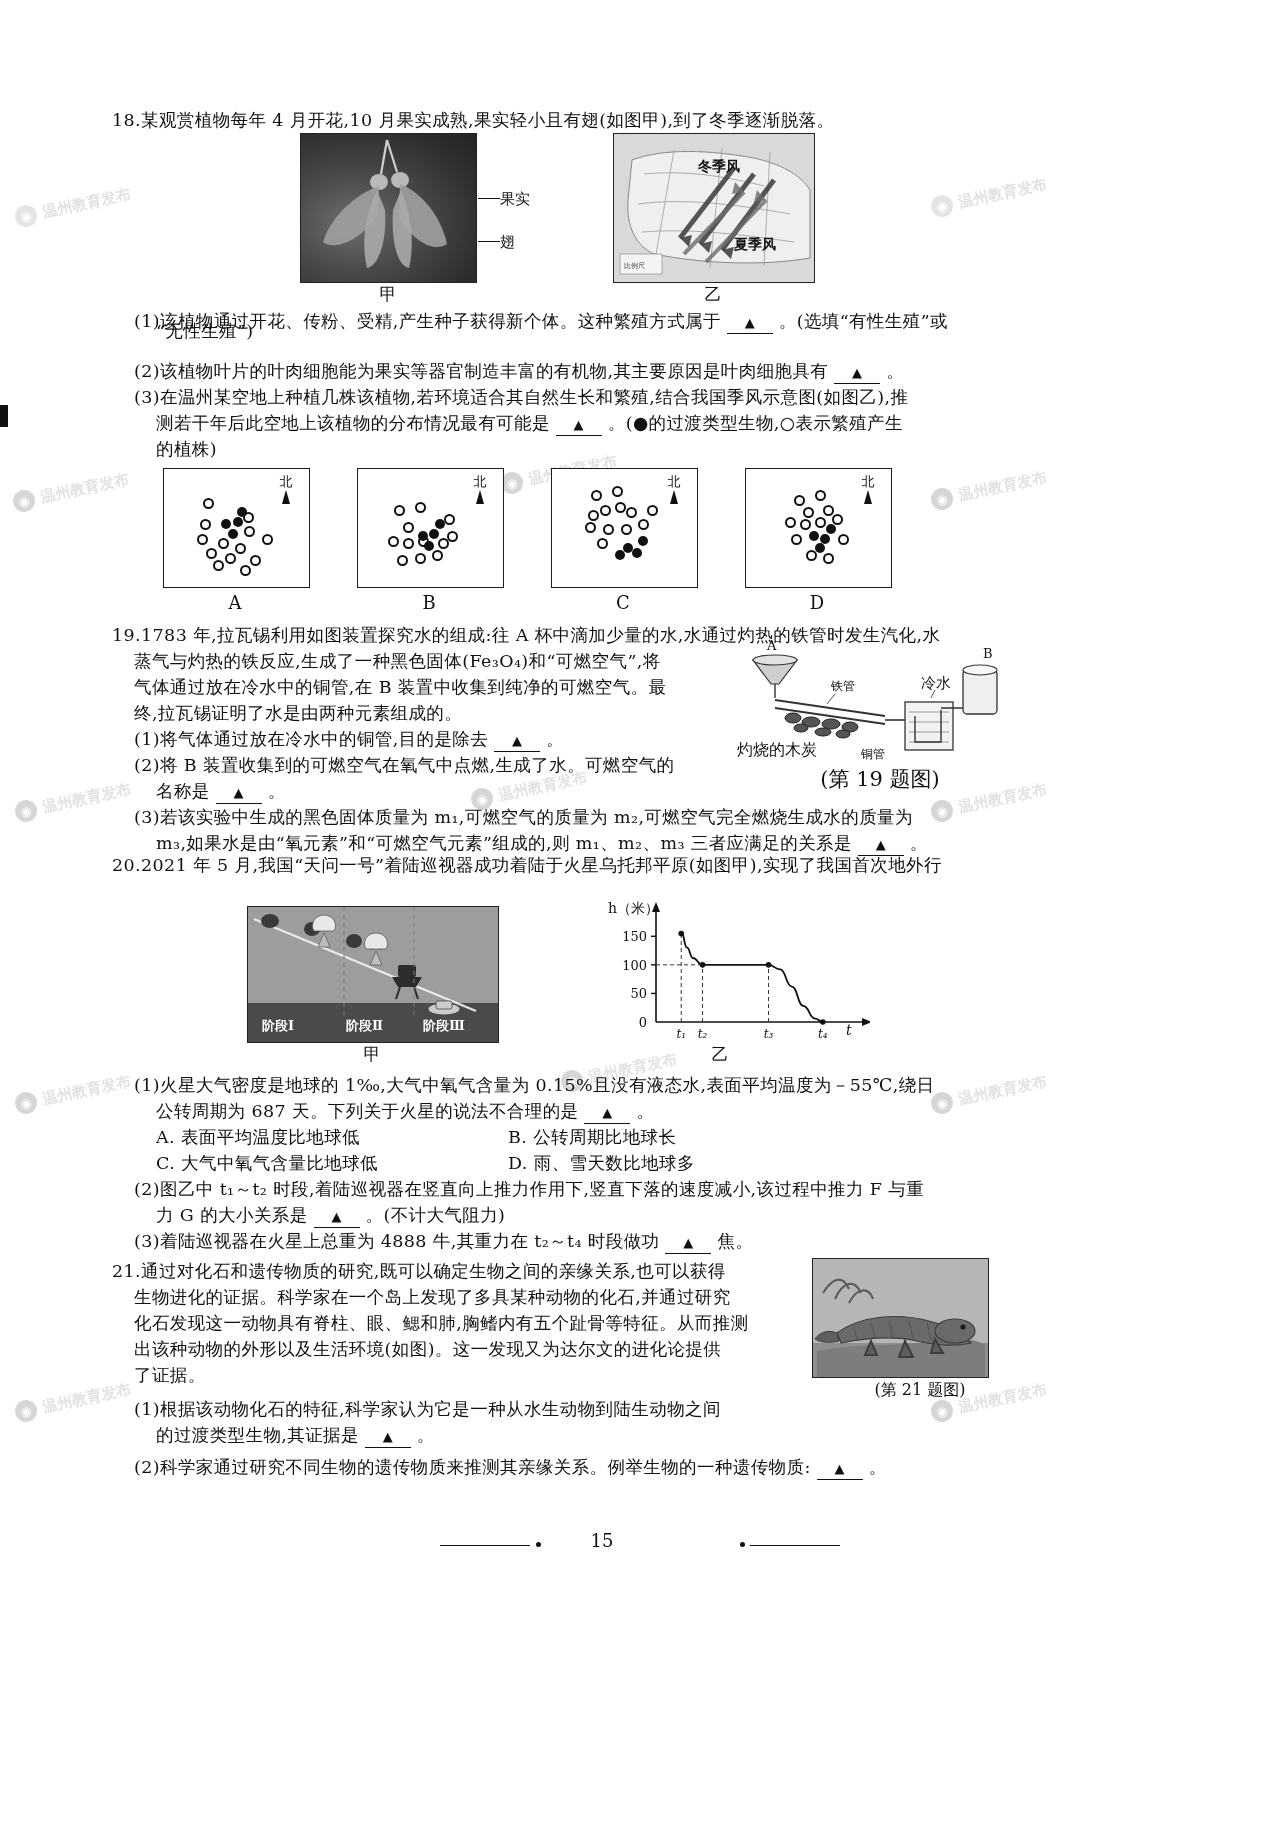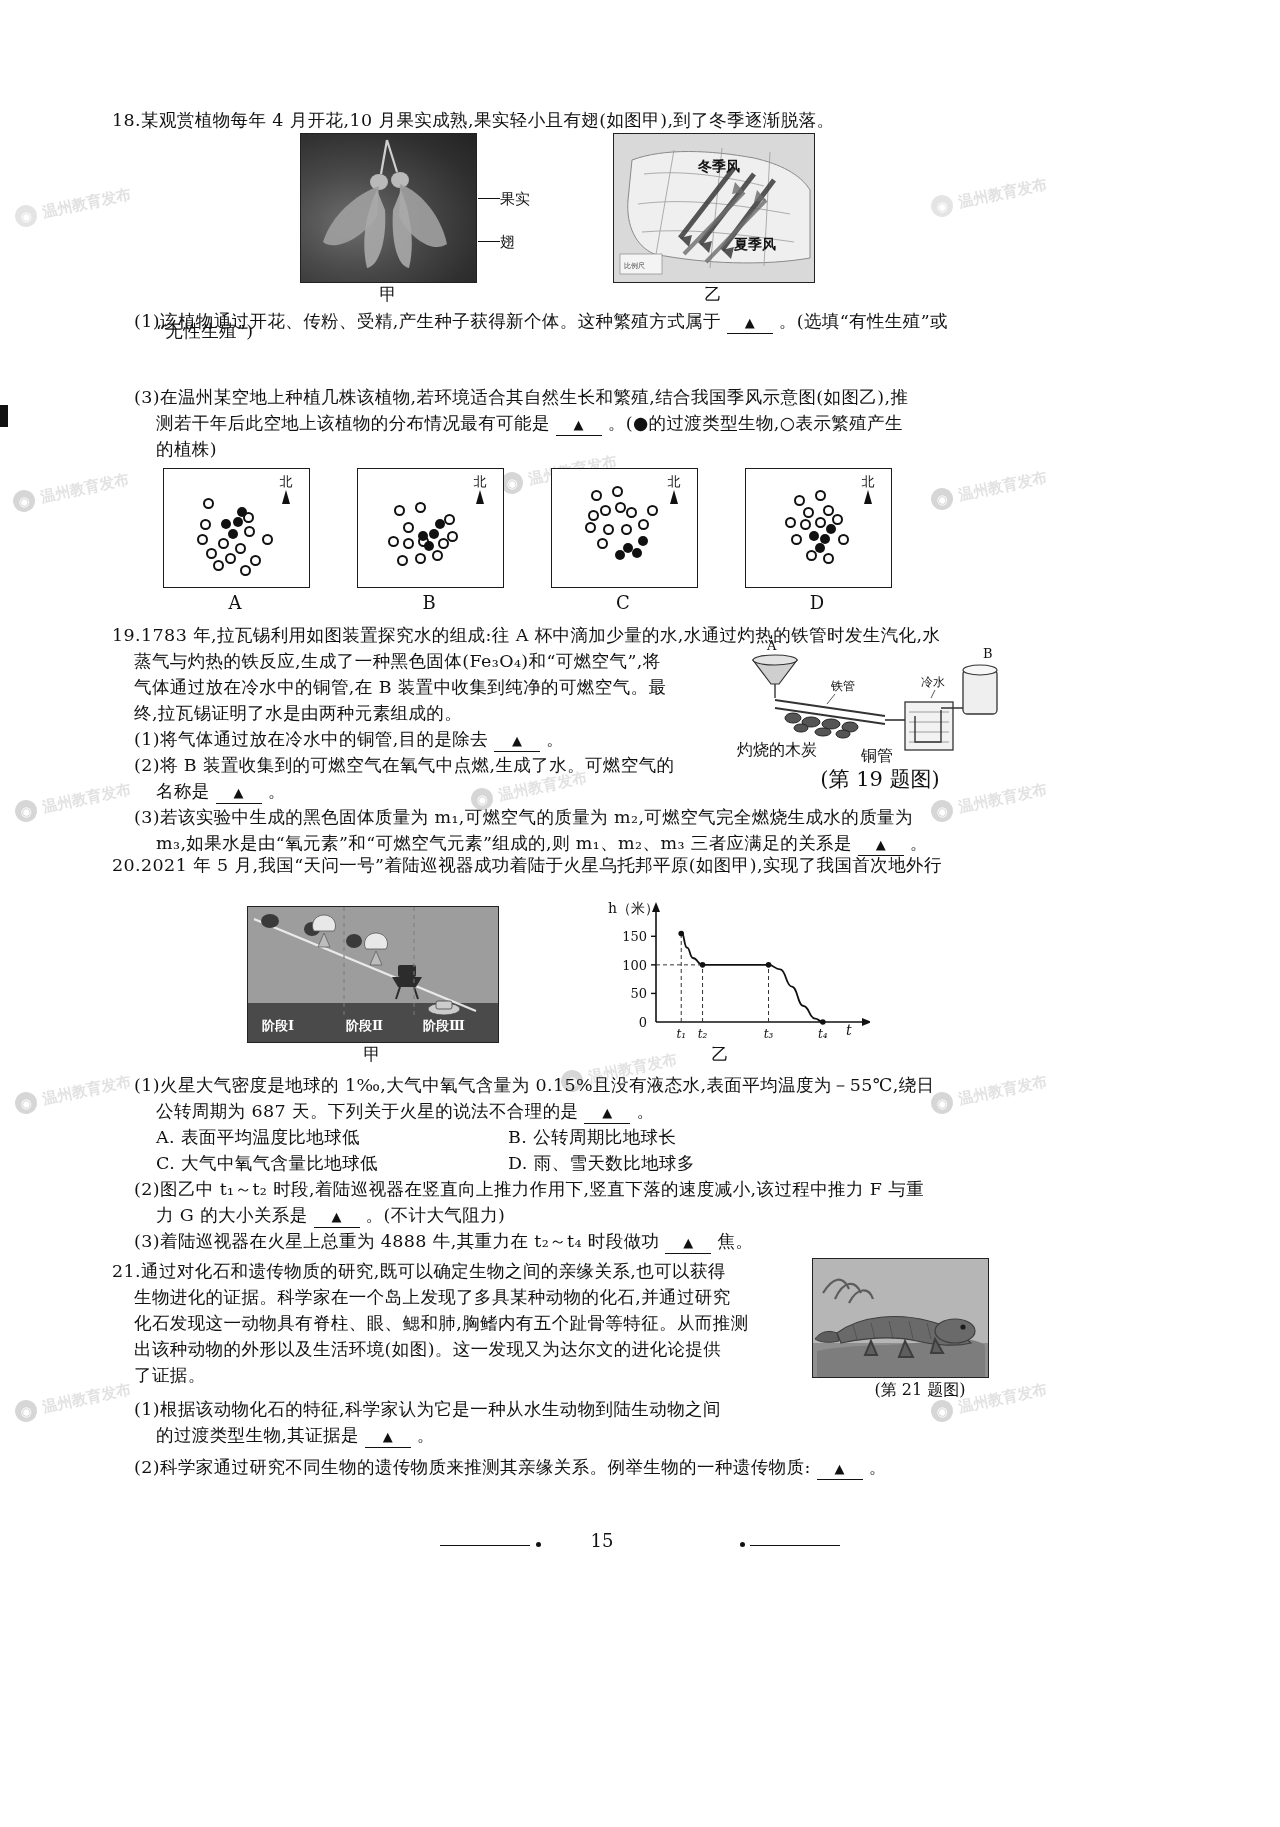--- a/index.html
+++ b/index.html
@@ -173,20 +173,23 @@
     </svg>
     <span style="position:absolute;left:84px;top:24px;font-size:14px;font-weight:bold;color:#111;">冬季风</span>
     <span style="position:absolute;left:120px;top:102px;font-size:14px;font-weight:bold;color:#111;">夏季风</span>
   </div>
   <div class="figcap" style="left:683px;top:283px;width:60px;">乙</div>
 
   <div class="q" style="left:134px;top:308px;">
     <span class="ln"><span>(1)该植物通过开花、传粉、受精,产生种子获得新个体。这种繁殖方式属于</span> <span class="blank"><b>▲</b></span> <span>。(选填“有性生殖”或</span></span>
   </div>
   <div class="q" style="left:156px;top:318px;">“无性生殖”)</div>
+  <div class="q" style="left:134px;top:358px;">
+    <span class="ln"><span>(2)该植物叶片的叶肉细胞能为果实等器官制造丰富的有机物,其主要原因是叶肉细胞具有</span> <span class="blank"><b>▲</b></span> <span>。</span></span>
+  </div>
   <div class="q" style="left:134px;top:384px;">(3)在温州某空地上种植几株该植物,若环境适合其自然生长和繁殖,结合我国季风示意图(如图乙),推</div>
   <div class="q" style="left:156px;top:410px;">
     <span class="ln"><span>测若干年后此空地上该植物的分布情况最有可能是</span> <span class="blank"><b>▲</b></span> <span>。(●的过渡类型生物,○表示繁殖产生</span></span>
   </div>
   <div class="q" style="left:156px;top:436px;">的植株)</div>
 
   <div class="optbox" id="optA" style="left:163px;top:468px;width:145px;height:118px;">
     <span class="north"><span>北</span><i class="narrow"></i></span>
   <span class="dot o" style="left: 39.1px; top: 28.6px;"></span>
       <span class="dot o" style="left: 36.16px; top: 50.2px;"></span>
@@ -320,23 +323,23 @@
       <path d="M206 66 L234 66 L234 36" stroke="#333" stroke-width="1.6" fill="none"></path>
       <rect x="228" y="28" width="34" height="44" rx="4" fill="#efefef" stroke="#333" stroke-width="1.3"></rect>
       <ellipse cx="245" cy="28" rx="17" ry="5" fill="#f7f7f7" stroke="#333" stroke-width="1.2"></ellipse>
 
       <path d="M92 62 L100 52" stroke="#444" stroke-width=".9" fill="none"></path>
       <path d="M196 56 L200 48" stroke="#444" stroke-width=".9" fill="none"></path>
     </svg>
     <span style="position:absolute;left:32px;top:-4px;font-size:13px;">A</span>
     <span style="position:absolute;left:248px;top:4px;font-size:13px;">B</span>
     <span style="position:absolute;left:96px;top:36px;font-size:12px;">铁管</span>
-    <span style="position:absolute;left:186px;top:32px;font-size:12px;">冷水</span>
+    <span style="position:absolute;left:186px;top:32px;font-size:15px;">冷水</span>
     <span style="position:absolute;left:2px;top:98px;font-size:16px;">灼烧的木炭</span>
-    <span style="position:absolute;left:126px;top:104px;font-size:16px;">铜管</span>
+    <span style="position:absolute;left:126px;top:104px;font-size:12px;">铜管</span>
   </div>
   <div class="figcap" style="left:790px;top:765px;width:180px;font-size:21px;">(第 19 题图)</div>
 
   <div class="q" style="left:112px;top:852px;">20.2021 年 5 月,我国“天问一号”着陆巡视器成功着陆于火星乌托邦平原(如图甲),实现了我国首次地外行</div>
 
   <div class="fig photo-mars" style="left:247px;top:906px;width:250px;height:135px;">
     <svg width="250" height="135" viewBox="0 0 250 135" style="position:absolute;left:0;top:0;">
       <rect width="250" height="96" fill="#9d9d9d"></rect>
       <rect y="96" width="250" height="39" fill="#4a4a4a"></rect>
       <path d="M6 12 L228 104" stroke="#f2f2f2" stroke-width="2.4" fill="none" opacity=".9"></path>

